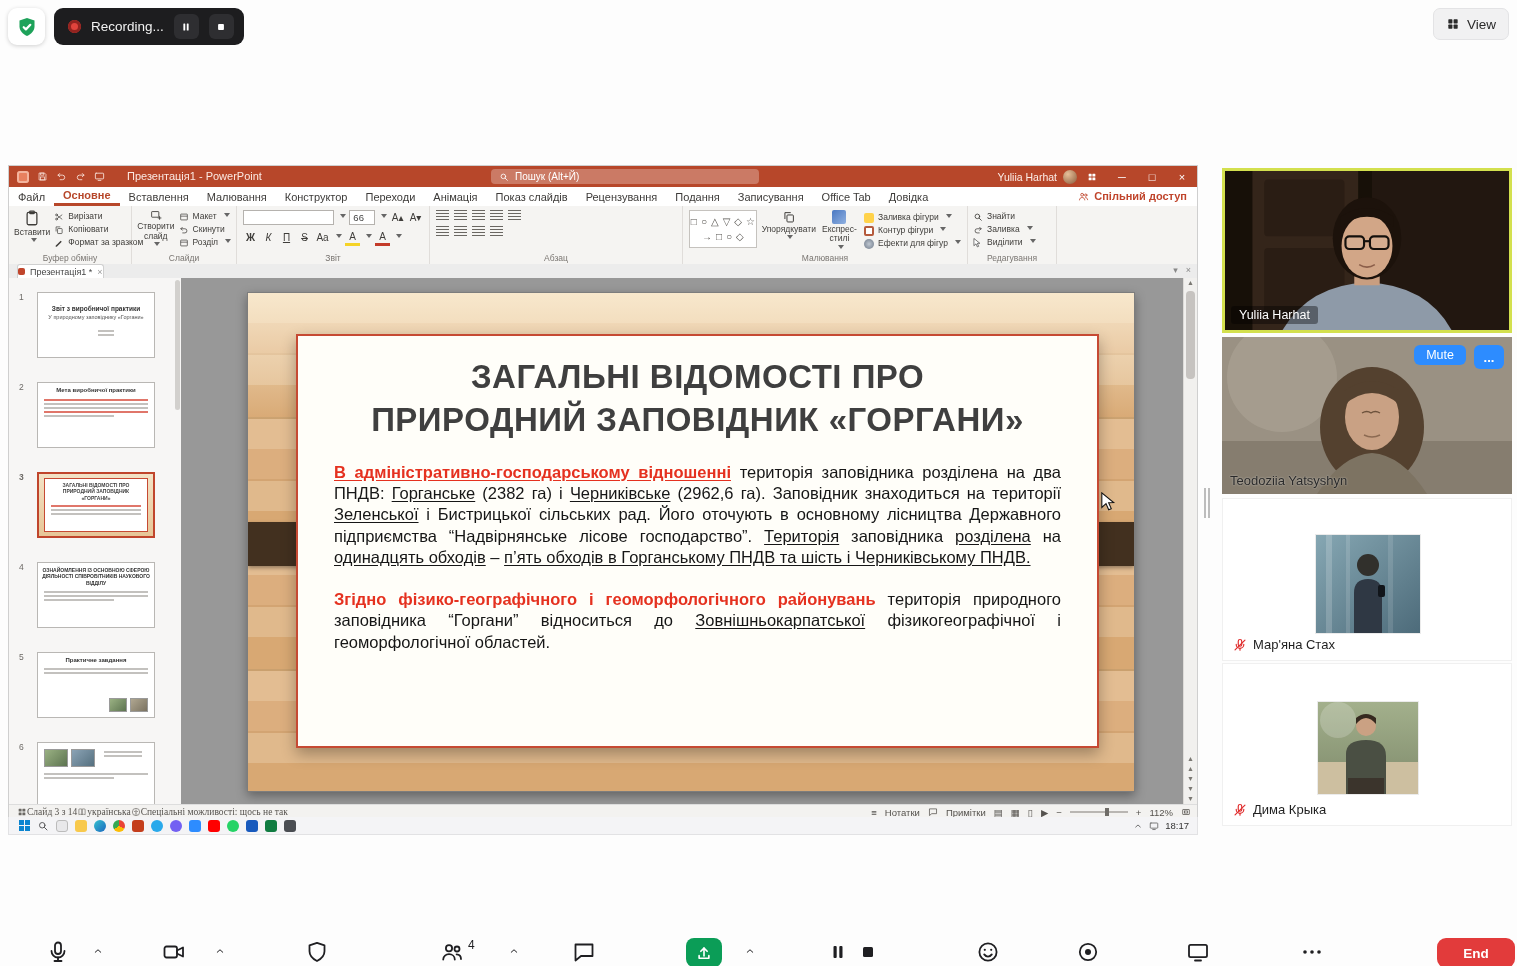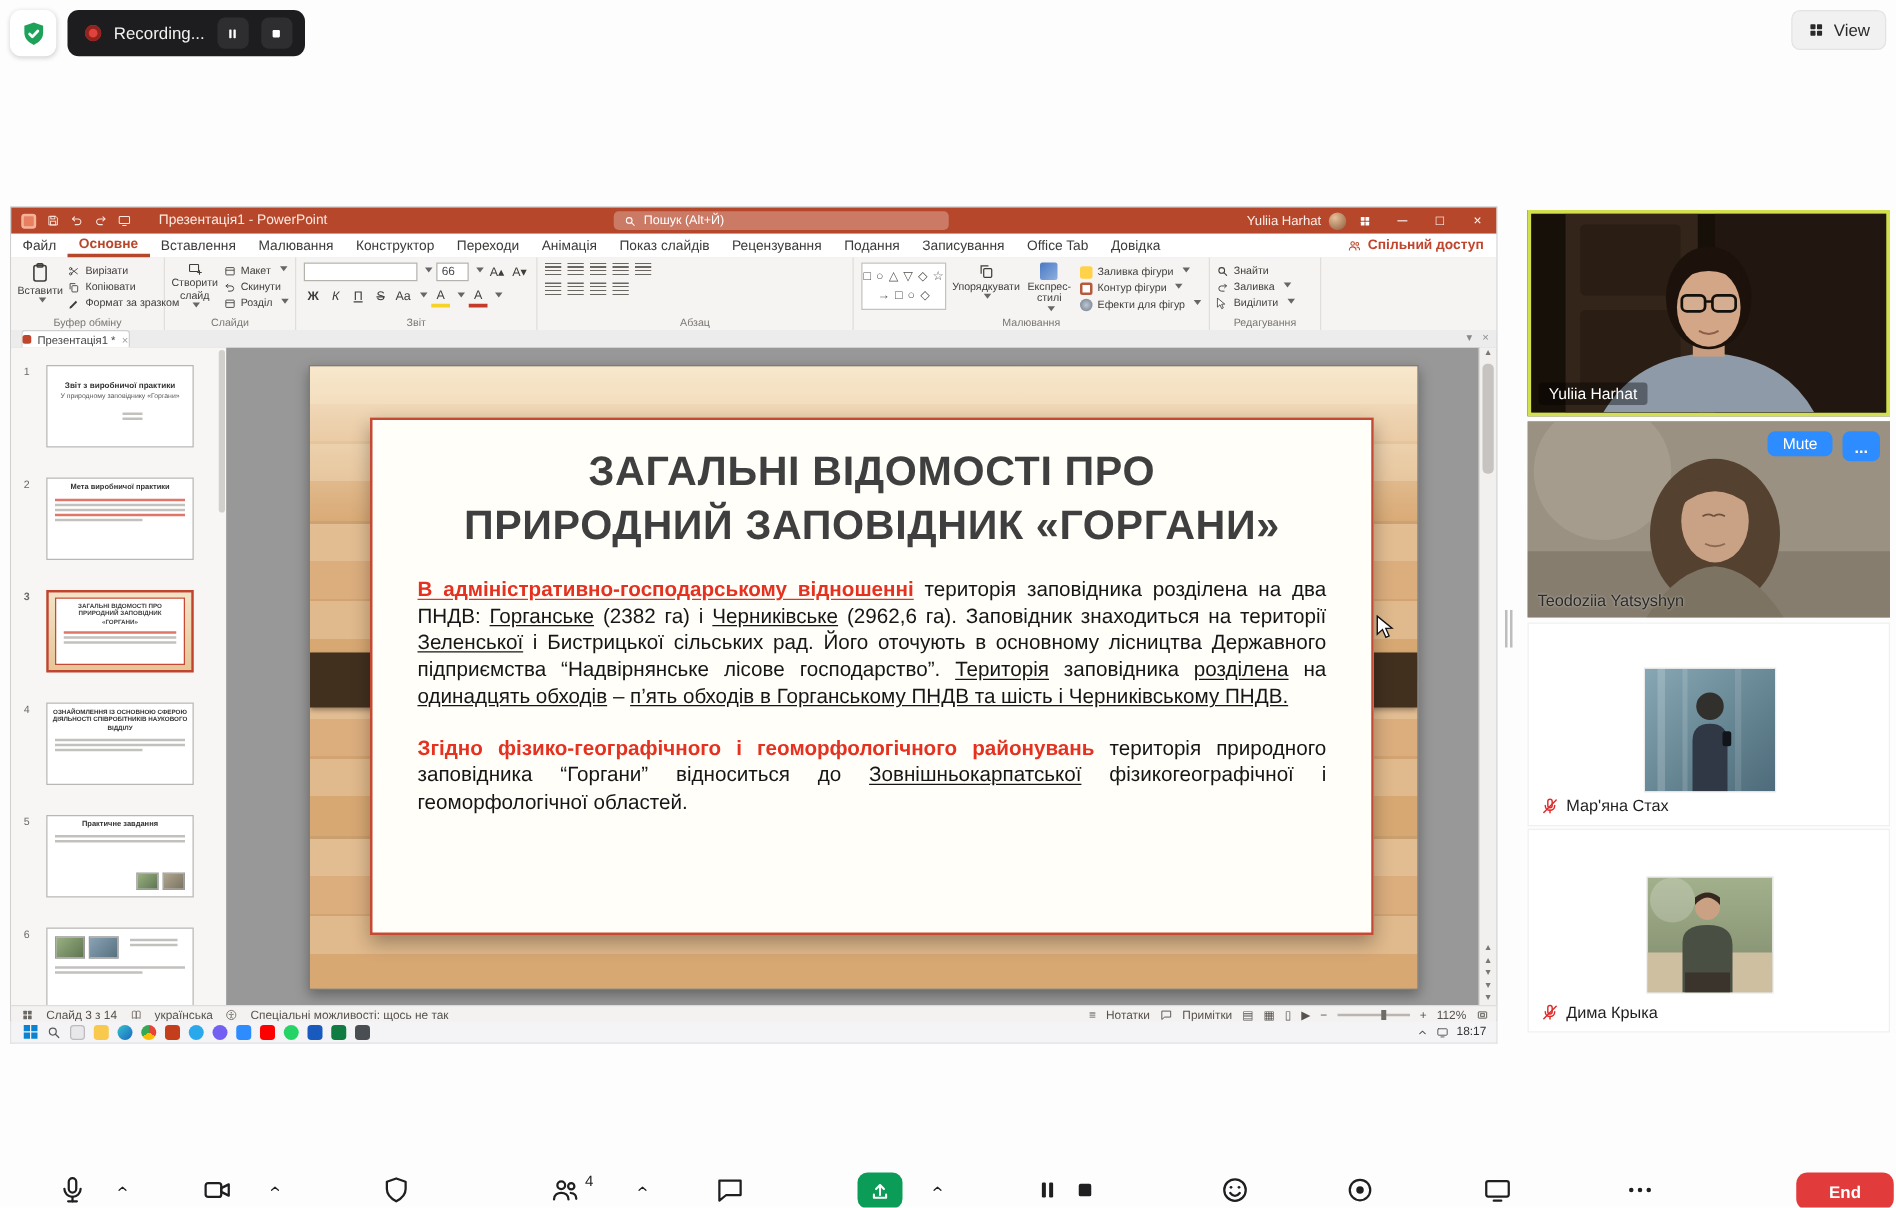--- a/index.html
+++ b/index.html
@@ -95,21 +95,21 @@
   .stitle{font-size:33px;font-weight:bold;color:#3f3f3f;text-align:center;line-height:1.3;letter-spacing:.5px;}
   .sp{font-size:16.5px;line-height:1.29;text-align:justify;color:#161616;margin:0 0 21px 0;}
   .sp:first-of-type{margin-top:20px;}
   .seg{}
   .seg.u{text-decoration:underline;text-underline-offset:2px;}
   .seg.rb{color:#e5311f;font-weight:bold;}
   .seg.rbu{color:#e5311f;font-weight:bold;text-decoration:underline;text-underline-offset:2px;}
 
   .statusbar{position:absolute;left:0;top:638px;width:100%;height:14px;background:#f3f2f0;border-top:1px solid #ddd;
       display:flex;align-items:center;font-size:9.5px;color:#55524e;}
-  .statusbar .lft{display:flex;align-items:center;gap:10px;padding-left:8px;flex:1;}
+  .statusbar .lft{display:flex;align-items:center;padding-left:8px;flex:1;font-family:Liberation Serif, serif;}
   .statusbar .rgt{display:flex;align-items:center;gap:8px;padding-right:6px;}
   .zoomline{width:58px;height:2px;background:#b9b6b2;position:relative;}
   .zoomline i{position:absolute;left:60%;top:-3px;width:4px;height:8px;background:#6f6c68;}
 
   
   .taskbar{left:8px;top:817px;width:1190px;height:18px;background:#f4f4f6;border:1px solid #e2e2e4;border-top:none;
       box-sizing:border-box;display:flex;align-items:center;position:absolute;}
   .tb-icons{display:flex;align-items:center;gap:7px;padding-left:10px;flex:1;}
   .tb-ic{width:12px;height:12px;border-radius:3px;display:inline-block;}
   .tb-win{display:grid;grid-template-columns:5px 5px;grid-template-rows:5px 5px;gap:1px;}

